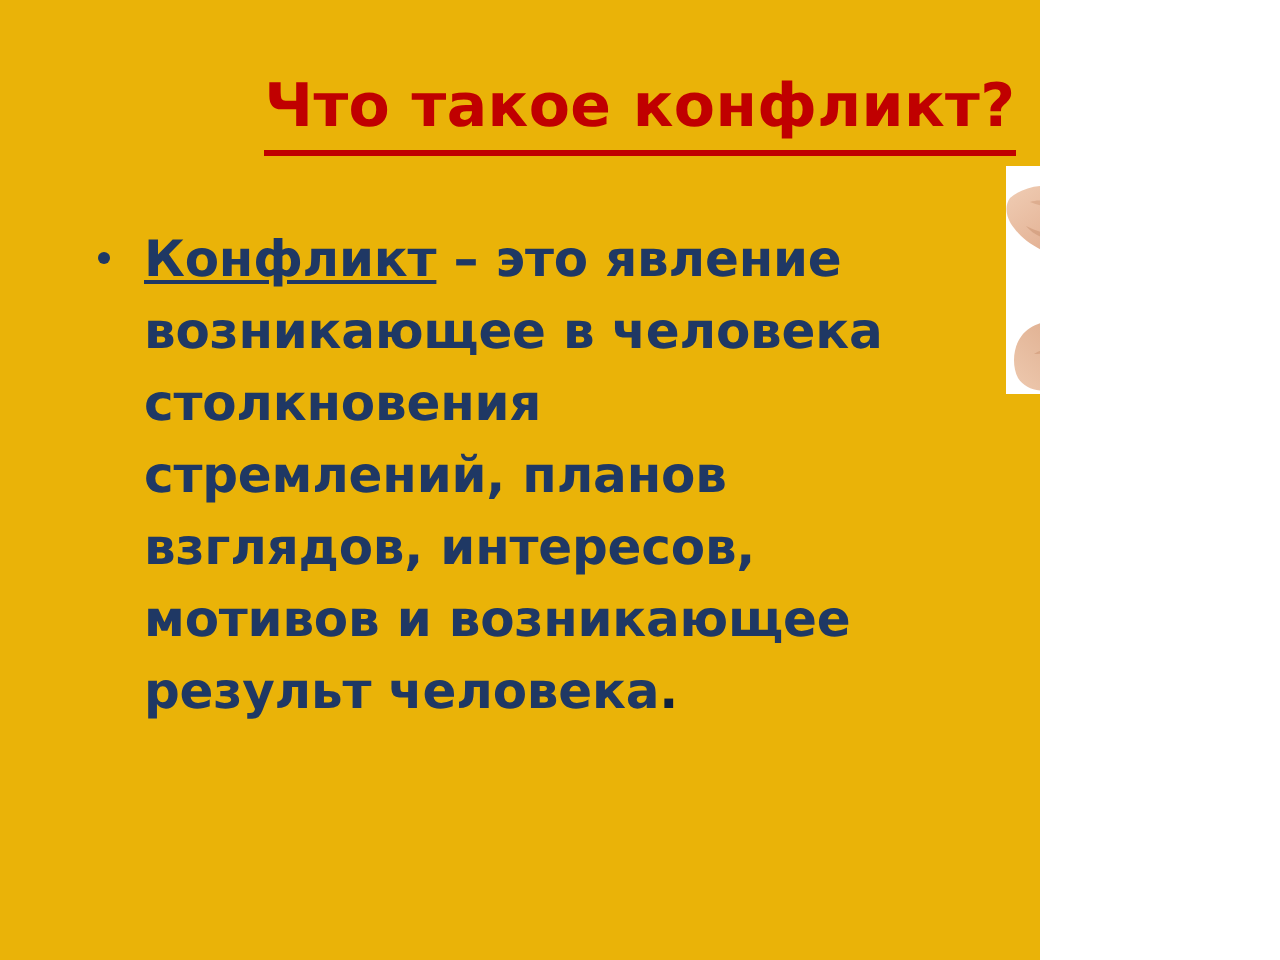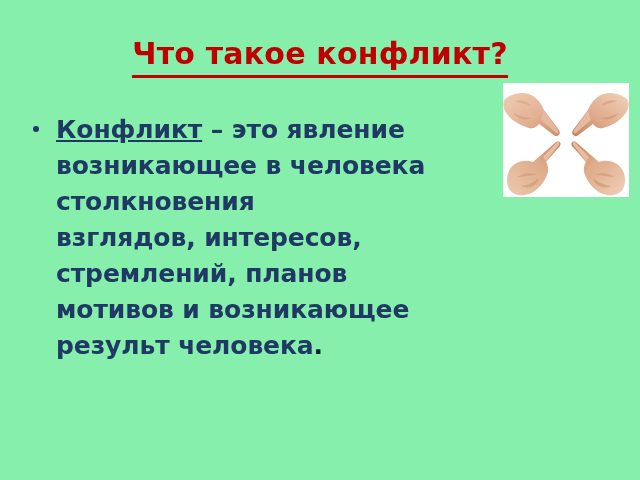--- a/index.html
+++ b/index.html
@@ -8,23 +8,23 @@
   }
   body {
     width: 640px;
     height: 480px;
     background: #ffffff;
     font-family: "DejaVu Sans", "Liberation Sans", sans-serif;
     overflow: hidden;
   }
   .slide {
     position: relative;
-    width: 640px;
+    width: 520px;
     height: 480px;
-    background: #86efac;
+    background: #eab308;
     overflow: hidden;
   }
 
   
   .title-wrap {
     position: absolute;
     left: 0;
     top: 36px;
     width: 640px;
     text-align: center;
@@ -37,21 +37,21 @@
     letter-spacing: 0.2px;
     line-height: 36px;
     padding-bottom: 3px;
     border-bottom: 3px solid #c00000;
     white-space: nowrap;
   }
 
   
   .body-block {
     position: absolute;
-    left: 28px;
+    left: 44px;
     top: 112px;
     width: 560px;
   }
   .bullet-item {
     position: relative;
     padding-left: 28px;
   }
   .bullet-dot {
     position: absolute;
     left: 5px;
@@ -106,23 +106,23 @@
 
       <div class="body-line">
         <span class="u">Конфликт</span><span> – это явление</span>
       </div>
 
       <div class="body-line">возникающее в человека</div>
 
       <div class="body-line">столкновения</div>
 
 
+      <div class="body-line">стремлений, планов</div>
+
       <div class="body-line">взглядов, интересов,</div>
-
-      <div class="body-line">стремлений, планов</div>
 
 
       <div class="body-line">мотивов и возникающее</div>
 
       <div class="body-line">
         <span>результ человека</span><span class="dot-end">.</span>
       </div>
     </div>
   </div>
 

